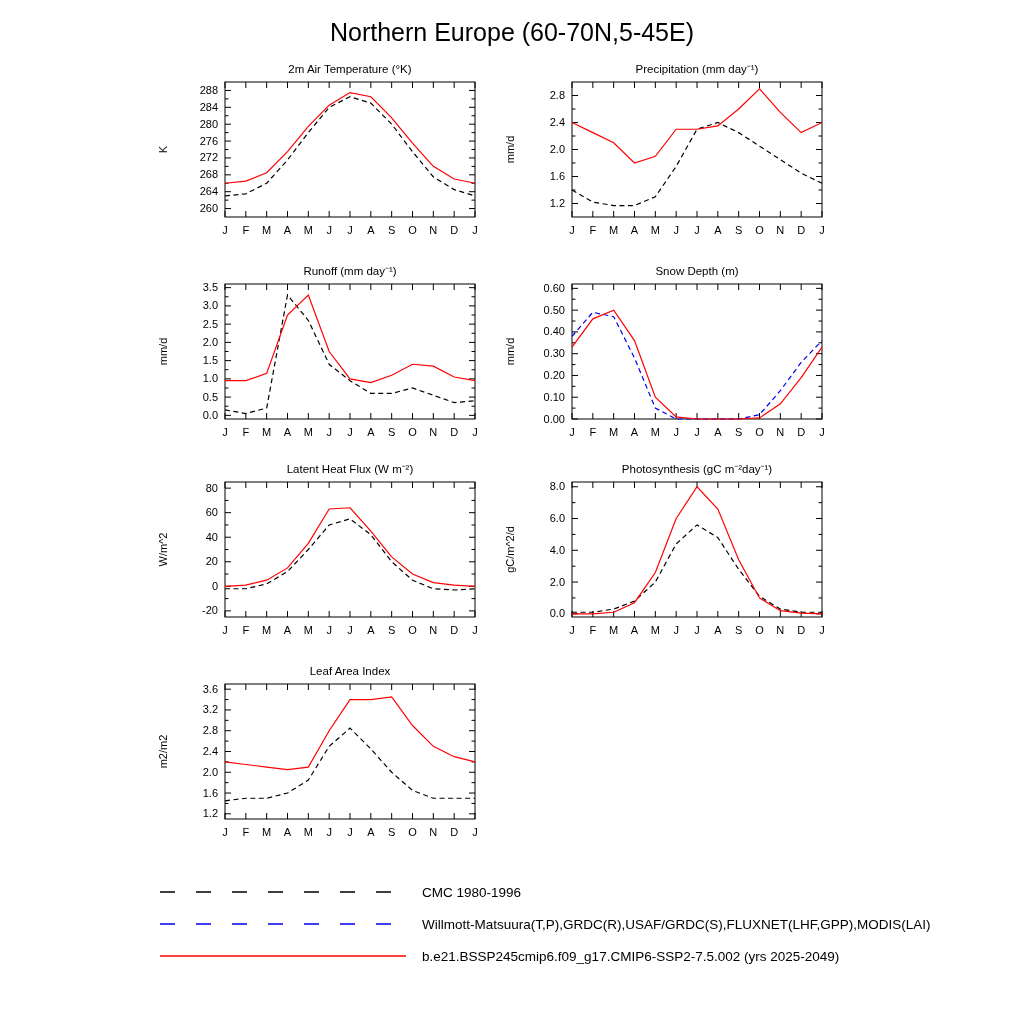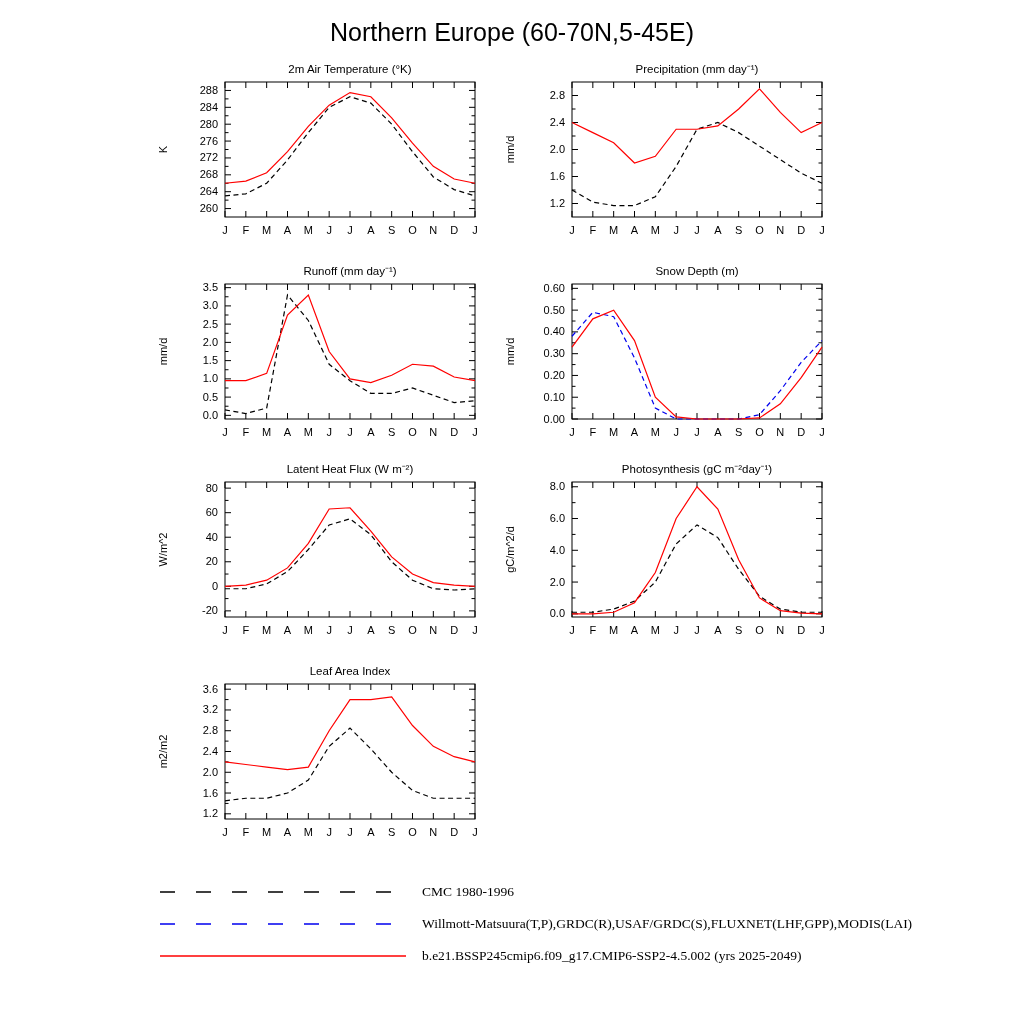--- a/index.html
+++ b/index.html
@@ -15,21 +15,21 @@
   #chart-0{left:150px;top:60px;}
   #chart-1{left:497px;top:60px;}
   #chart-2{left:150px;top:262px;}
   #chart-3{left:497px;top:262px;}
   #chart-4{left:150px;top:460px;}
   #chart-5{left:497px;top:460px;}
   #chart-6{left:150px;top:662px;}
   .legend{position:absolute;left:158px;top:876px;}
   .legend-row{display:flex;align-items:center;height:32px;}
   .legend-sample{display:inline-block;width:250px;height:16px;}
-  .legend-label{margin-left:14px;font-size:13.5px;white-space:nowrap;font-family:Liberation Serif, serif;}
+  .legend-label{margin-left:14px;font-size:13.5px;white-space:nowrap;}
 </style>
 </head>
 <body>
 
 <div class="page">
   <h1 class="fig-title">Northern Europe (60-70N,5-45E)</h1>
 
   <div class="chart" id="chart-0"><svg width="345" height="205">
         <rect x="75" y="22" width="250" height="135" fill="none" stroke="#000" stroke-width="1"></rect>
         <line x1="75" y1="148.5625" x2="81" y2="148.5625" stroke="#000"></line>
@@ -579,16 +579,16 @@
     <div class="legend-row">
       <span class="legend-sample" id="legend-sample-1"><svg width="250" height="16">
             <line x1="2" y1="8" x2="248" y2="8" stroke="#0000ee" stroke-width="1.3" stroke-dasharray="15,21"></line>
           </svg></span>
       <span class="legend-label">Willmott-Matsuura(T,P),GRDC(R),USAF/GRDC(S),FLUXNET(LHF,GPP),MODIS(LAI)</span>
     </div>
     <div class="legend-row">
       <span class="legend-sample" id="legend-sample-2"><svg width="250" height="16">
             <line x1="2" y1="8" x2="248" y2="8" stroke="#ff0000" stroke-width="1.3"></line>
           </svg></span>
-      <span class="legend-label">b.e21.BSSP245cmip6.f09_g17.CMIP6-SSP2-4.5.002 (yrs 2025-2049)</span>
+      <span class="legend-label">b.e21.BSSP245cmip6.f09_g17.CMIP6-SSP2-7.5.002 (yrs 2025-2049)</span>
     </div>
   </div>
 </div>
 
 </body></html>

